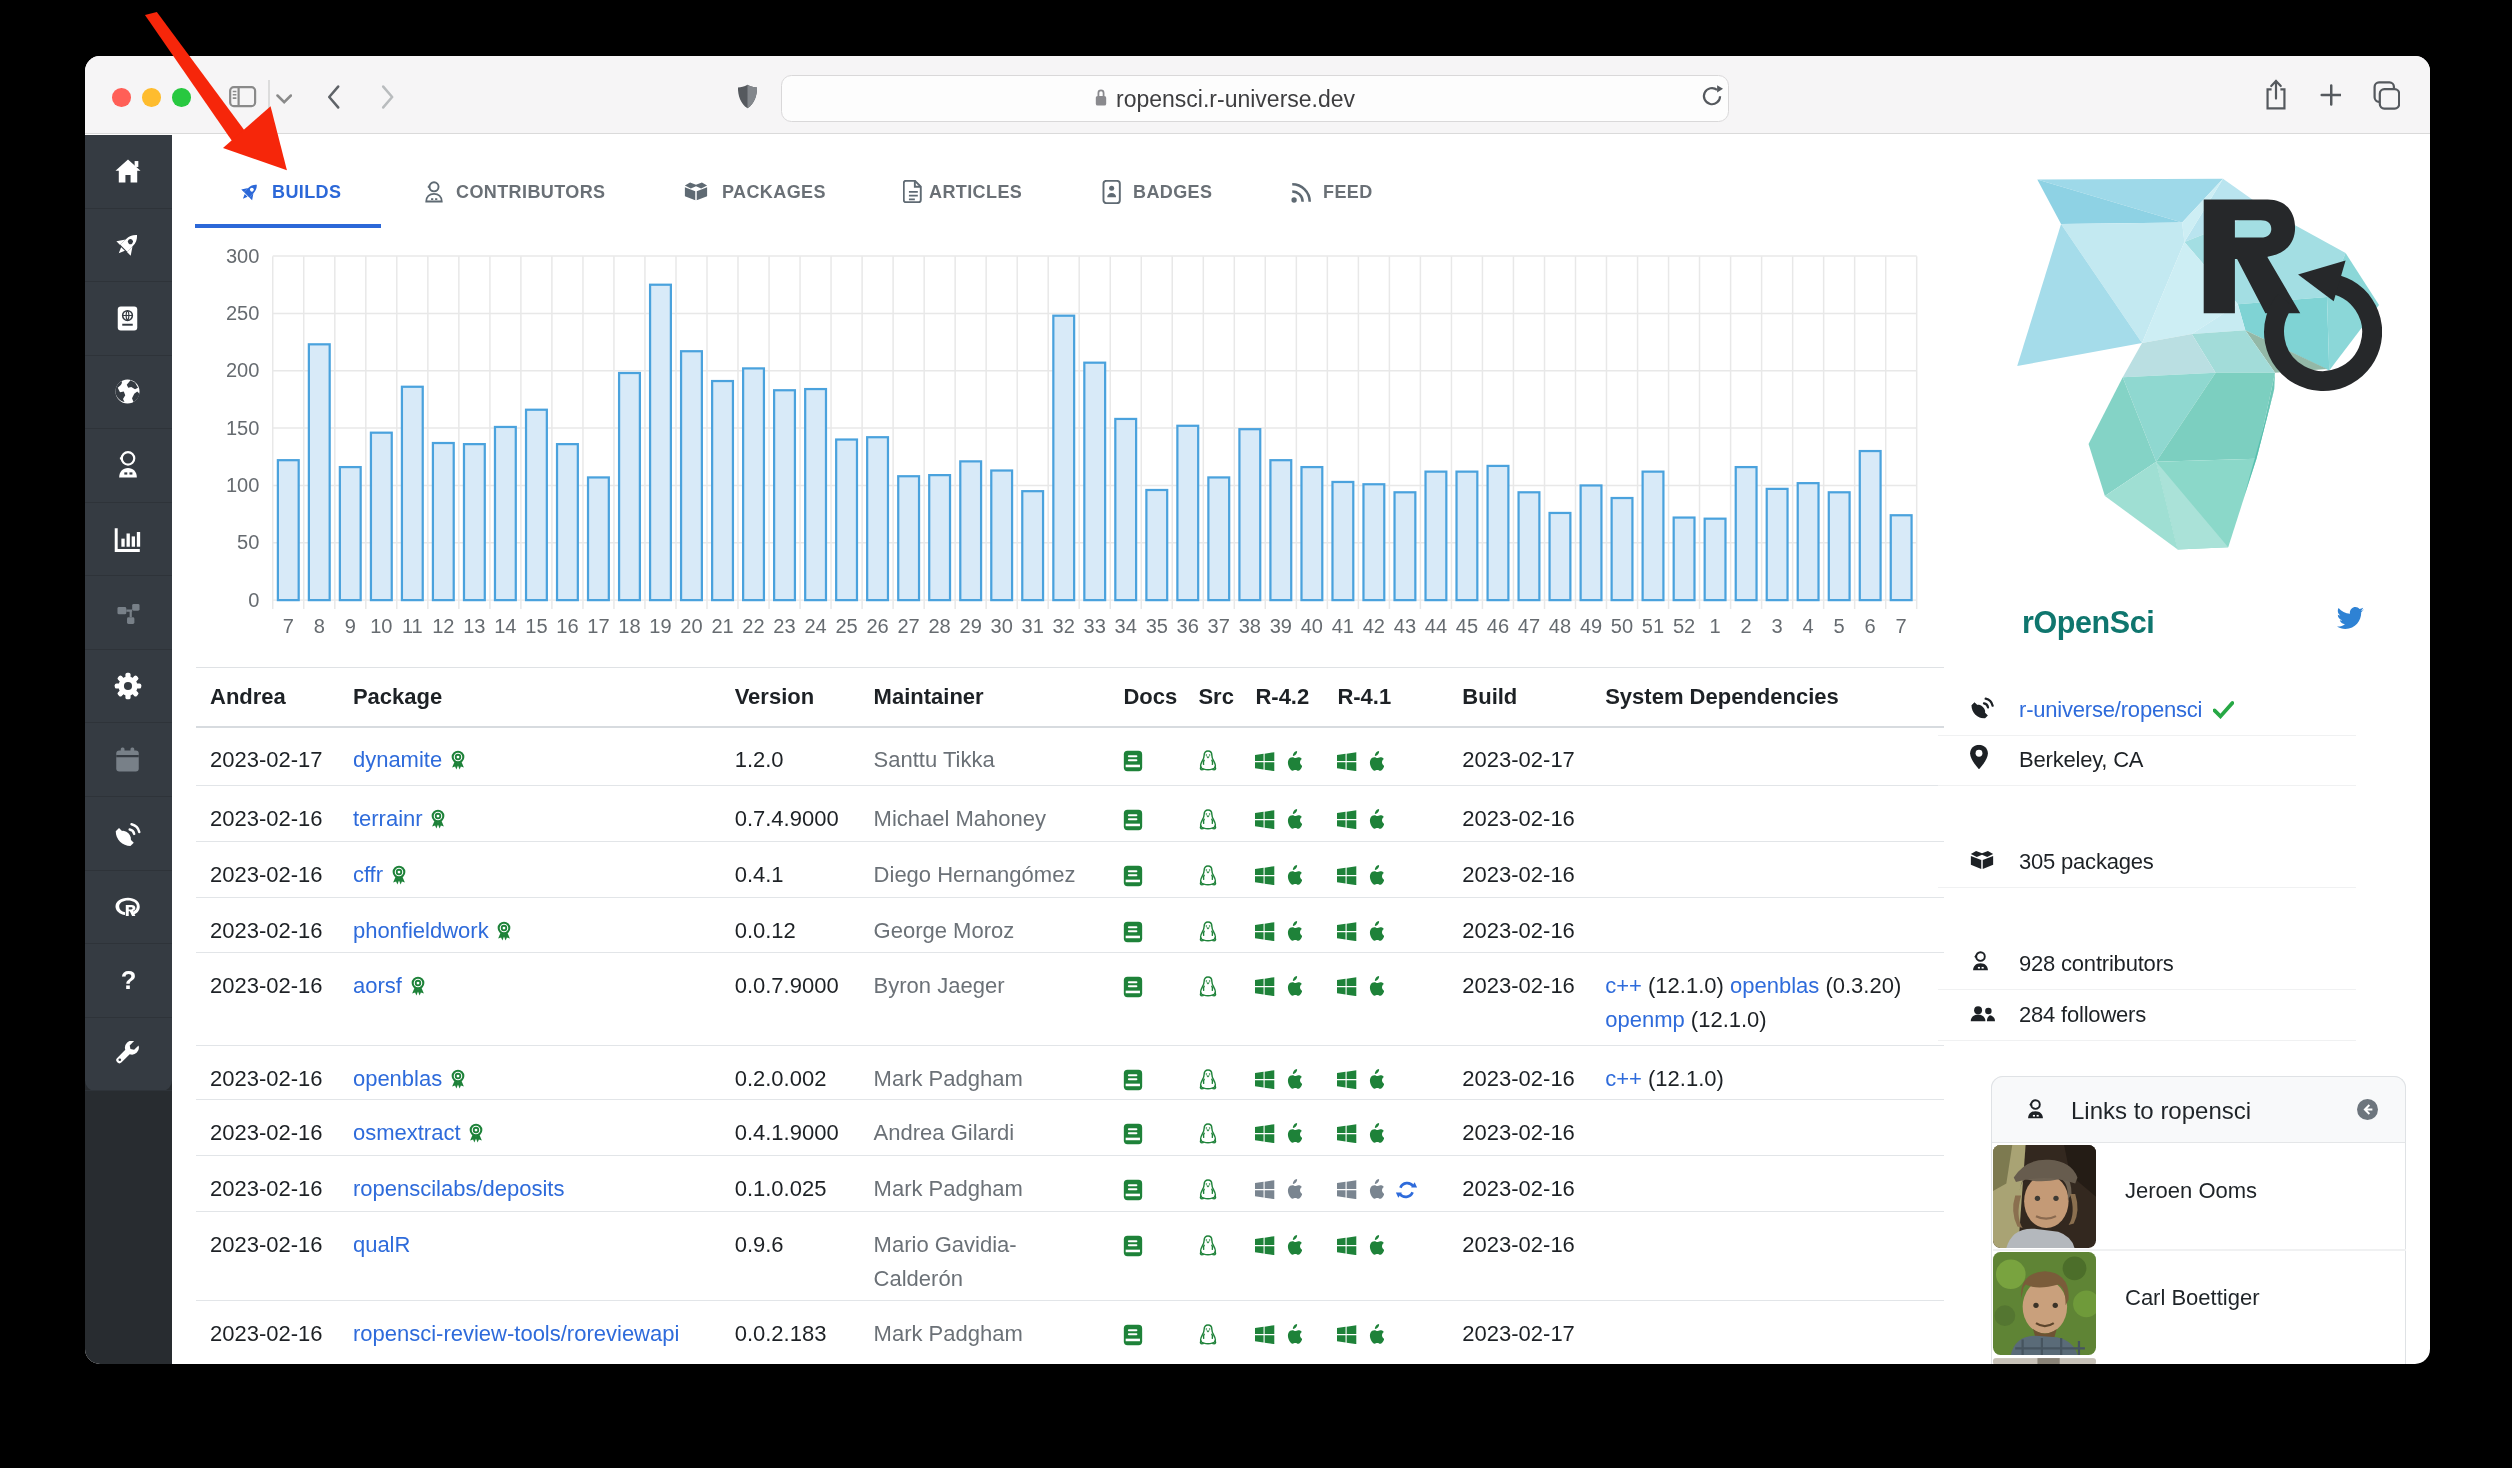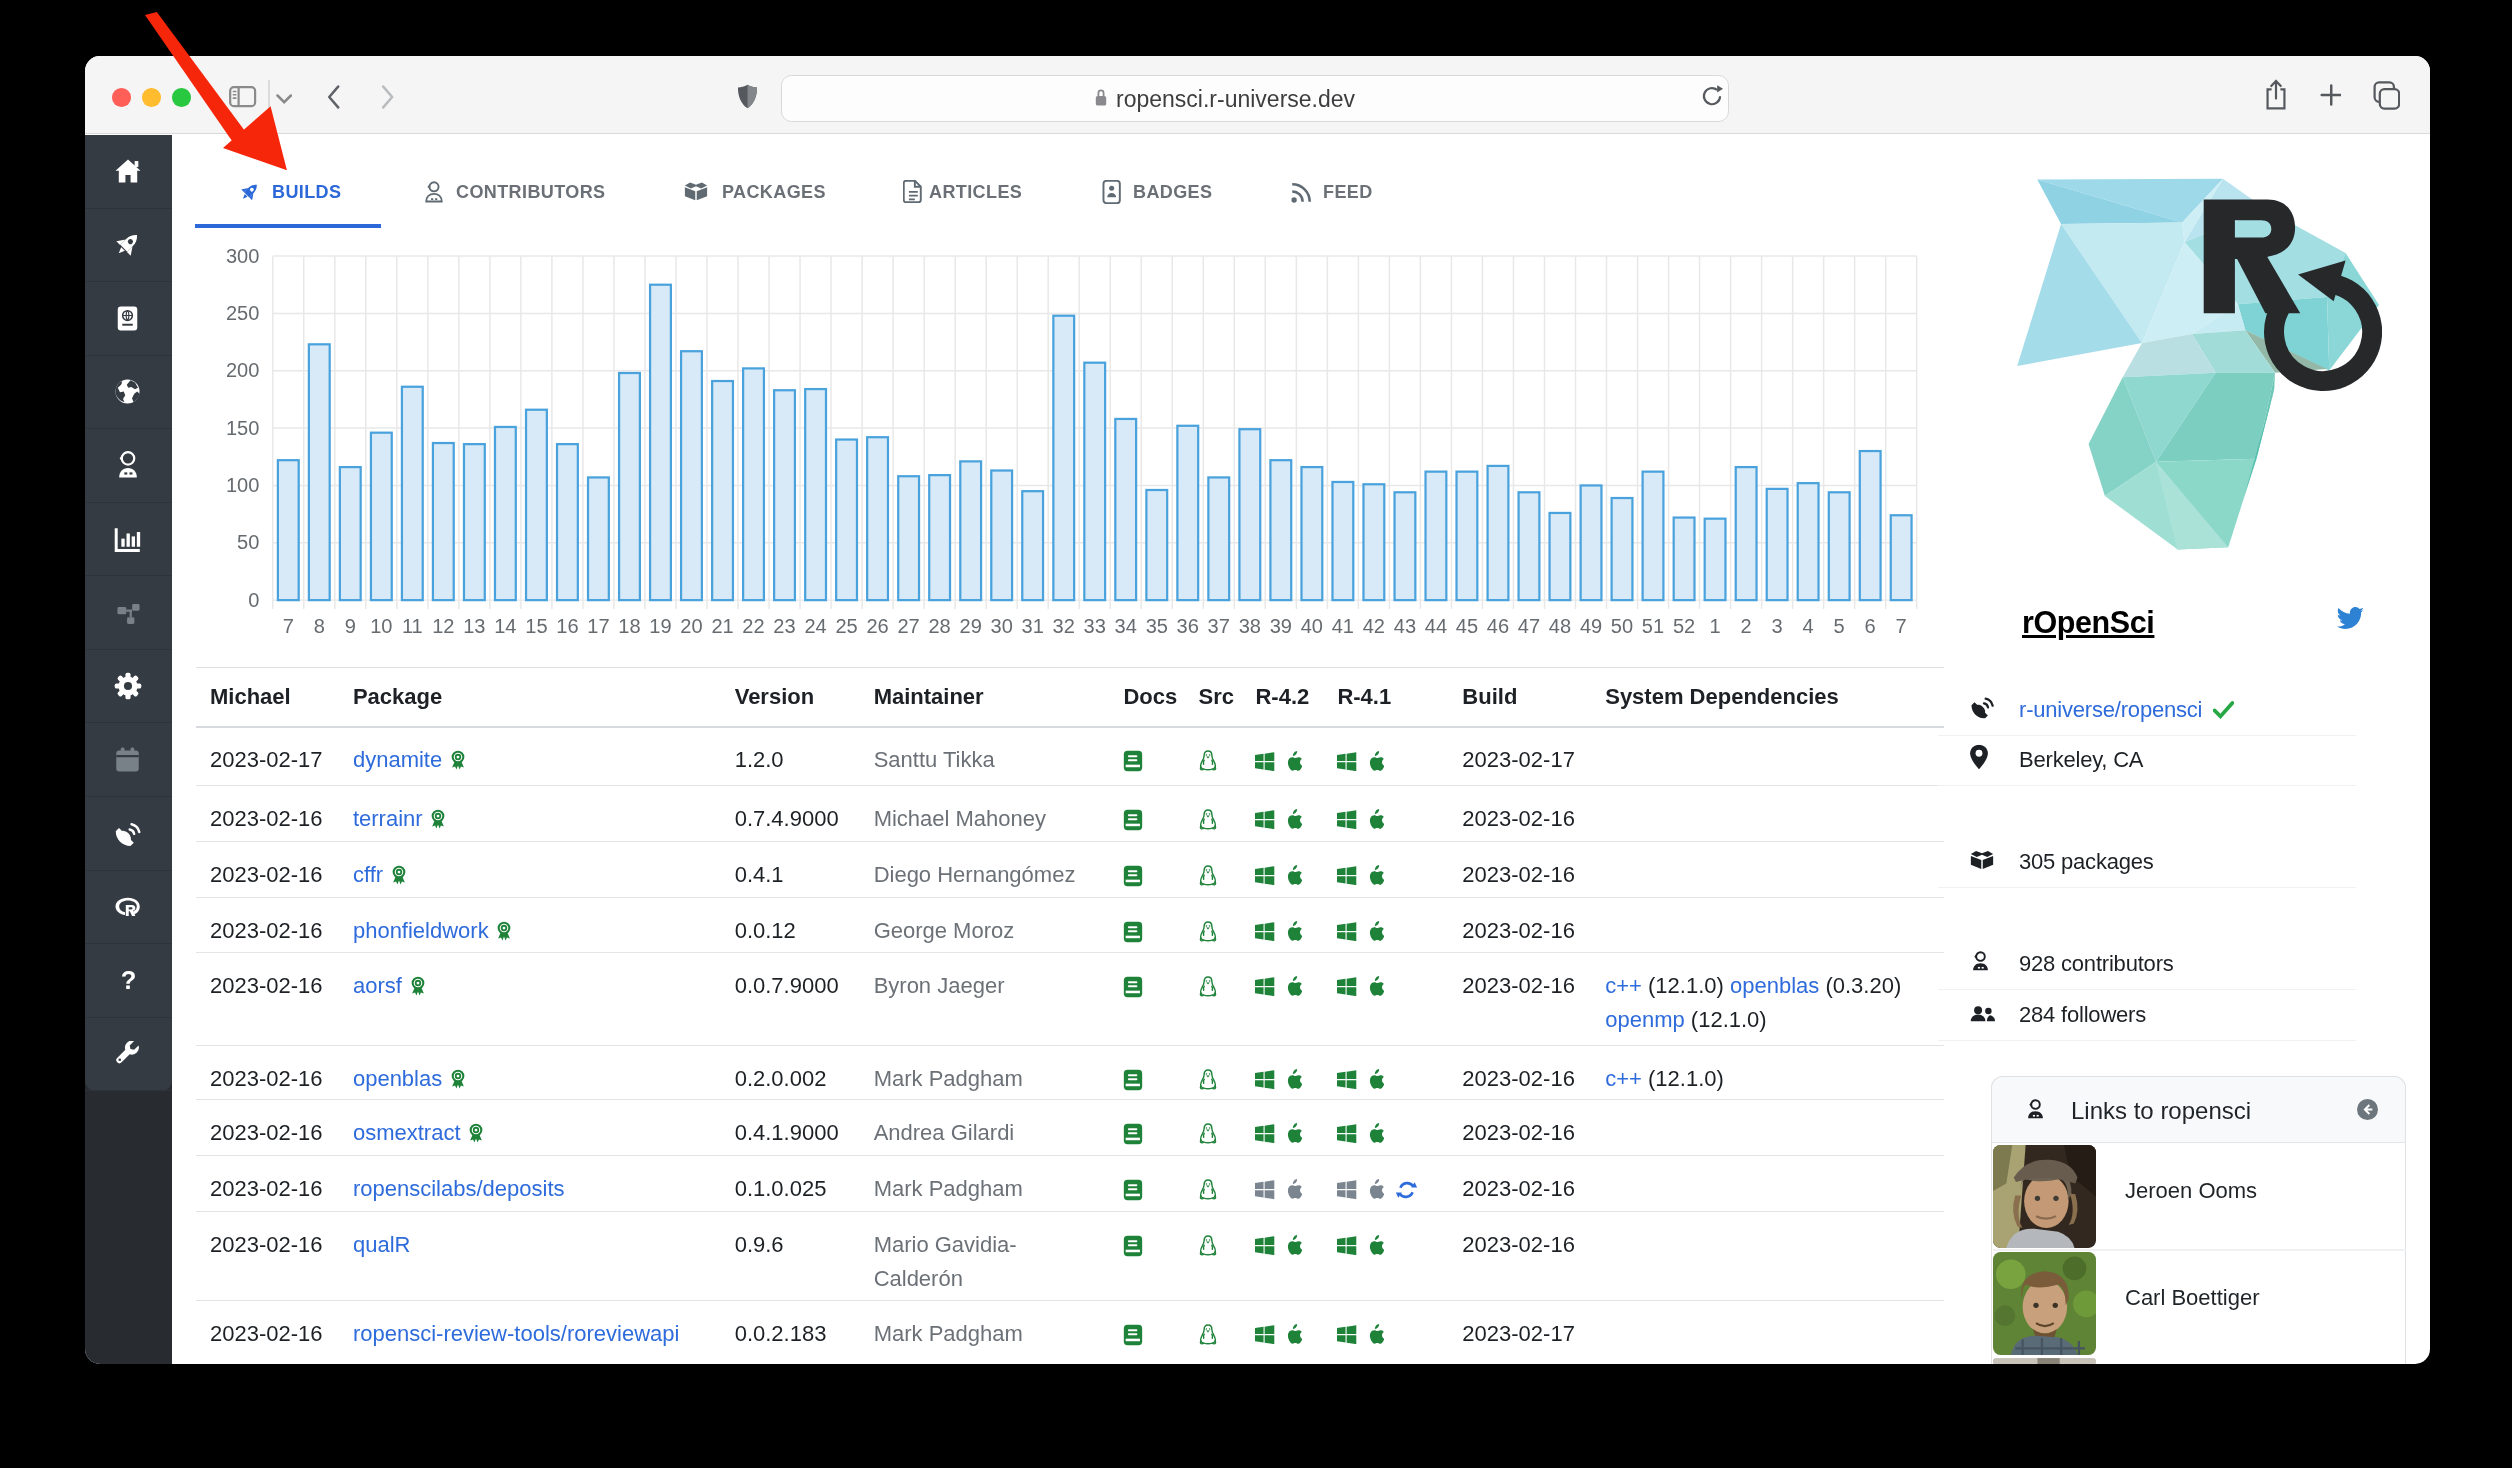--- a/index.html
+++ b/index.html
@@ -23,21 +23,21 @@
 .tab { position:absolute; top:182px; font-size:18px; line-height:21px; letter-spacing:0.4px; color:#6a7076; font-weight:bold; }
 .tabblue { color:#2c68d8; }
 #underline { position:absolute; left:195px; top:224px; width:186px; height:3.7px; background:#2c68d8; }
 #tbl { position:absolute; left:196px; top:667px; width:1748px; border-collapse:collapse;
   font-size:22px; color:#1d2125; }
 #tbl th { text-align:left; font-size:22px; padding:0 0 0 14px; height:59px;
   border-top:1.5px solid #dfe2e5; border-bottom:2.2px solid #d7dbdf; }
 #tbl td { padding:15.6px 0 0 14px; border-bottom:1.5px solid #e2e5e8; vertical-align:top; line-height:34px; }
 #tbl td.mt { color:#6b7177; }
 
-#orgname { position:absolute; left:2022px; top:605px; font-size:30.5px; font-weight:bold; letter-spacing:-0.4px; color:#000000;text-decoration:underline; }
+#orgname { position:absolute; left:2022px; top:605px; font-size:30.5px; font-weight:bold; letter-spacing:-0.4px; color:#0f766e; }
 .inforow { position:absolute; left:1938px; width:418px; height:51px; border-bottom:1.5px solid #f0f1f2;
   font-size:22px; letter-spacing:-0.2px; color:#1d2125; }
 .inforow .txt { position:absolute; left:81px; top:50%; transform:translateY(-50%); white-space:nowrap; }
 .icx { position:absolute; left:32px; top:50%; transform:translateY(-50%); }
 #card { position:absolute; left:1991px; top:1076px; width:415px; height:446px;
   border:1.5px solid #dfe2e5; border-radius:12px; background:#fff; }
 #cardhd { position:absolute; left:1991px; top:1076px; width:415px; height:67px; background:#f8f9fa;
   border:1.5px solid #dfe2e5; border-bottom:1.5px solid #e4e6e8; border-radius:12px 12px 0 0; }
 .avatar { position:absolute; left:1993px; border-radius:7.4px; overflow:hidden; width:103px; height:103px; }
 .avname { position:absolute; left:2125px; font-size:22px; color:#1f2428; }
@@ -409,21 +409,21 @@
           <col style="width:250px">
           <col style="width:75px">
           <col style="width:57px">
           <col style="width:82px">
           <col style="width:125px">
           <col style="width:143px">
           <col style="width:353px">
         </colgroup>
         <tbody>
           <tr>
-            <th>Michael</th>
+            <th>Andrea</th>
             <th>Package</th>
             <th>Version</th>
             <th>Maintainer</th>
             <th>Docs</th>
             <th>Src</th>
             <th>R-4.2</th>
             <th>R-4.1</th>
             <th>Build</th>
             <th>System Dependencies</th>
           </tr>

